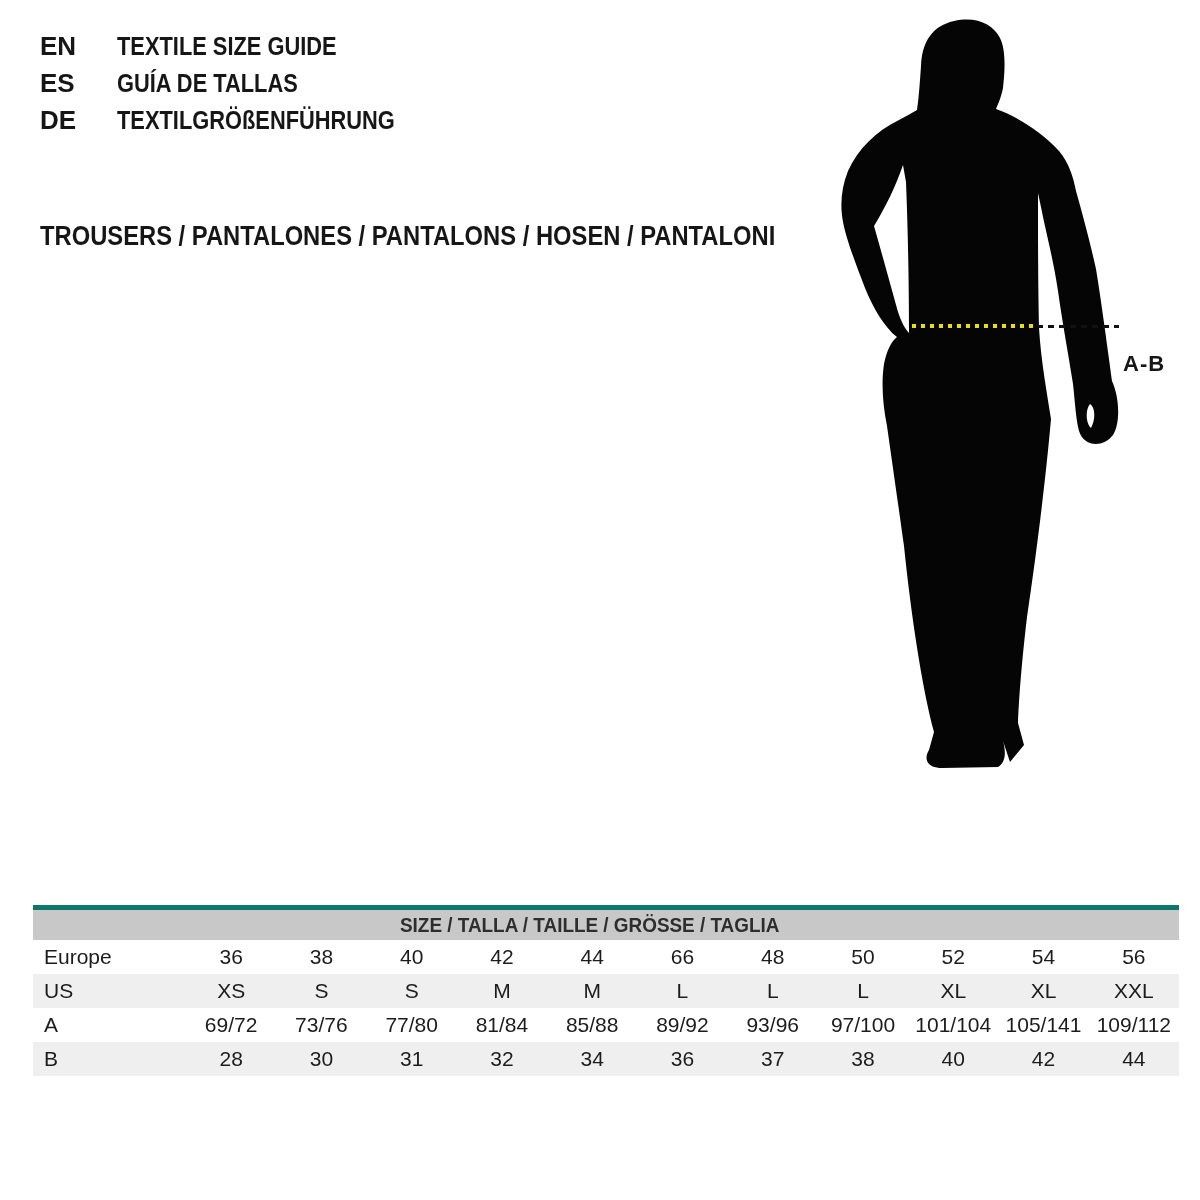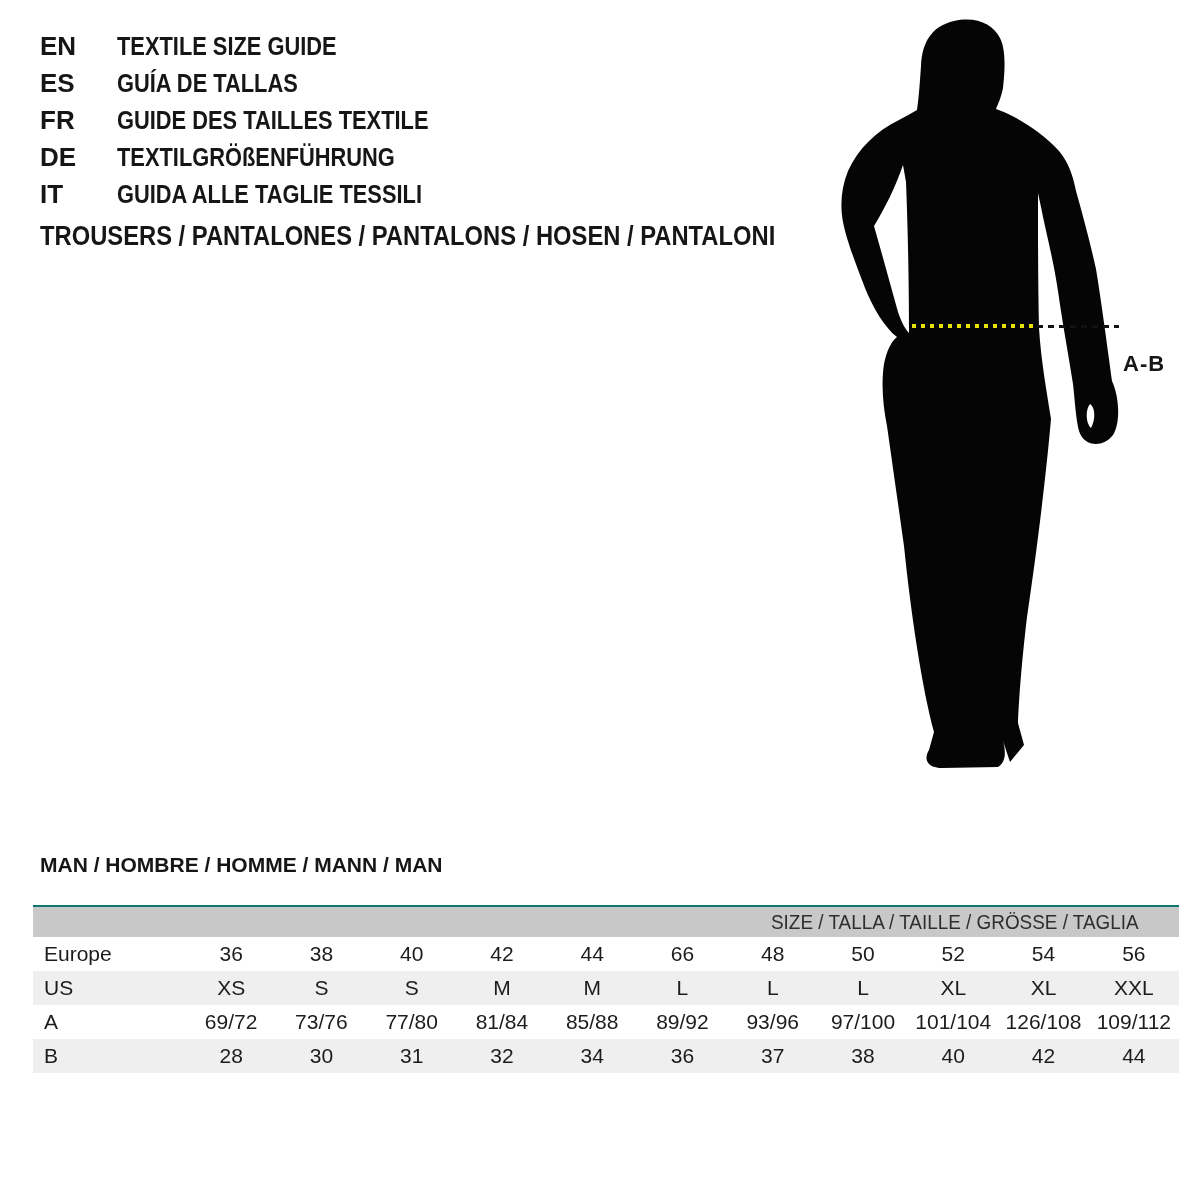--- a/index.html
+++ b/index.html
@@ -27,22 +27,22 @@
     background:repeating-linear-gradient(90deg,#111111 0 6px,transparent 6px 11px);
   }
   .measure-label{position:absolute;left:1123px;top:313px;font-size:22px;font-weight:700;letter-spacing:1px;margin-top:38px;}
   
   .section-title{position:absolute;left:40px;top:851px;font-size:21px;font-weight:700;line-height:28px;}
   table.size-table{
     position:absolute;left:33px;top:905px;width:1146px;
     border-collapse:collapse;table-layout:fixed;font-size:21px;color:#1c1c1c;
   }
   table.size-table th{
-    height:30px;background:#c8c8c8;border-top:2px solid #0f766e;
-    text-align:right;font-weight:400;color:#2e2e2e;padding:0 0 0 10px;font-size:21px;
+    height:30px;background:#c8c8c8;border-top:5px solid #0f766e;
+    text-align:center;font-weight:700;color:#2e2e2e;padding:0 0 0 10px;font-size:21px;
   }
   table.size-table td{height:34px;text-align:center;padding:0;font-weight:400;}
   table.size-table td.lbl{text-align:left;padding-left:11px;}
   table.size-table tbody tr:nth-child(even){background:#efefef;}
   col.c-label{width:153px;}
   
   .footnotes{position:absolute;left:40px;top:1108px;}
   .footnote{font-size:20px;font-weight:700;line-height:33px;}
 </style>
 </head>
@@ -53,30 +53,22 @@
   <div class="lang-block">
     <div class="lang-row">
       <span class="lang-code">EN</span>
       <span class="lang-title cond84">TEXTILE SIZE GUIDE</span>
     </div>
     <div class="lang-row">
       <span class="lang-code">ES</span>
       <span class="lang-title cond84">GUÍA DE TALLAS</span>
     </div>
     <div class="lang-row">
-      <span class="lang-code">FR</span>
-      <span class="lang-title cond84">GUIDE DES TAILLES TEXTILE</span>
-    </div>
-    <div class="lang-row">
       <span class="lang-code">DE</span>
       <span class="lang-title cond84">TEXTILGRÖßENFÜHRUNG</span>
-    </div>
-    <div class="lang-row">
-      <span class="lang-code">IT</span>
-      <span class="lang-title cond84">GUIDA ALLE TAGLIE TESSILI</span>
     </div>
   </div>
 
   <div class="category-title">
     <span class="cond88">TROUSERS / PANTALONES / PANTALONS / HOSEN / PANTALONI</span>
   </div>
 
   <div class="figure-wrap">
     <svg width="380" height="780" viewBox="0 0 380 780">
       <path fill="#050505" fill-rule="evenodd" d="
@@ -128,23 +120,20 @@
         C 275,407 276,419 271,428
         C 266,424 265,410 270,404
         Z"></path>
     </svg>
   </div>
 
   <div class="measure-yellow"></div>
   <div class="measure-black"></div>
   <div class="measure-label">A-B</div>
 
-  <div class="section-title">
-    <span>MAN / HOMBRE / HOMME / MANN / MAN</span>
-  </div>
 
   <table class="size-table">
     <colgroup>
       <col class="c-label">
         <col>
         <col>
         <col>
         <col>
         <col>
         <col>
@@ -194,21 +183,21 @@
         <td class="lbl">A</td>
         <td>69/72</td>
         <td>73/76</td>
         <td>77/80</td>
         <td>81/84</td>
         <td>85/88</td>
         <td>89/92</td>
         <td>93/96</td>
         <td>97/100</td>
         <td>101/104</td>
-        <td>126/108</td>
+        <td>105/141</td>
         <td>109/112</td>
       </tr>
       <tr>
         <td class="lbl">B</td>
         <td>28</td>
         <td>30</td>
         <td>31</td>
         <td>32</td>
         <td>34</td>
         <td>36</td>

